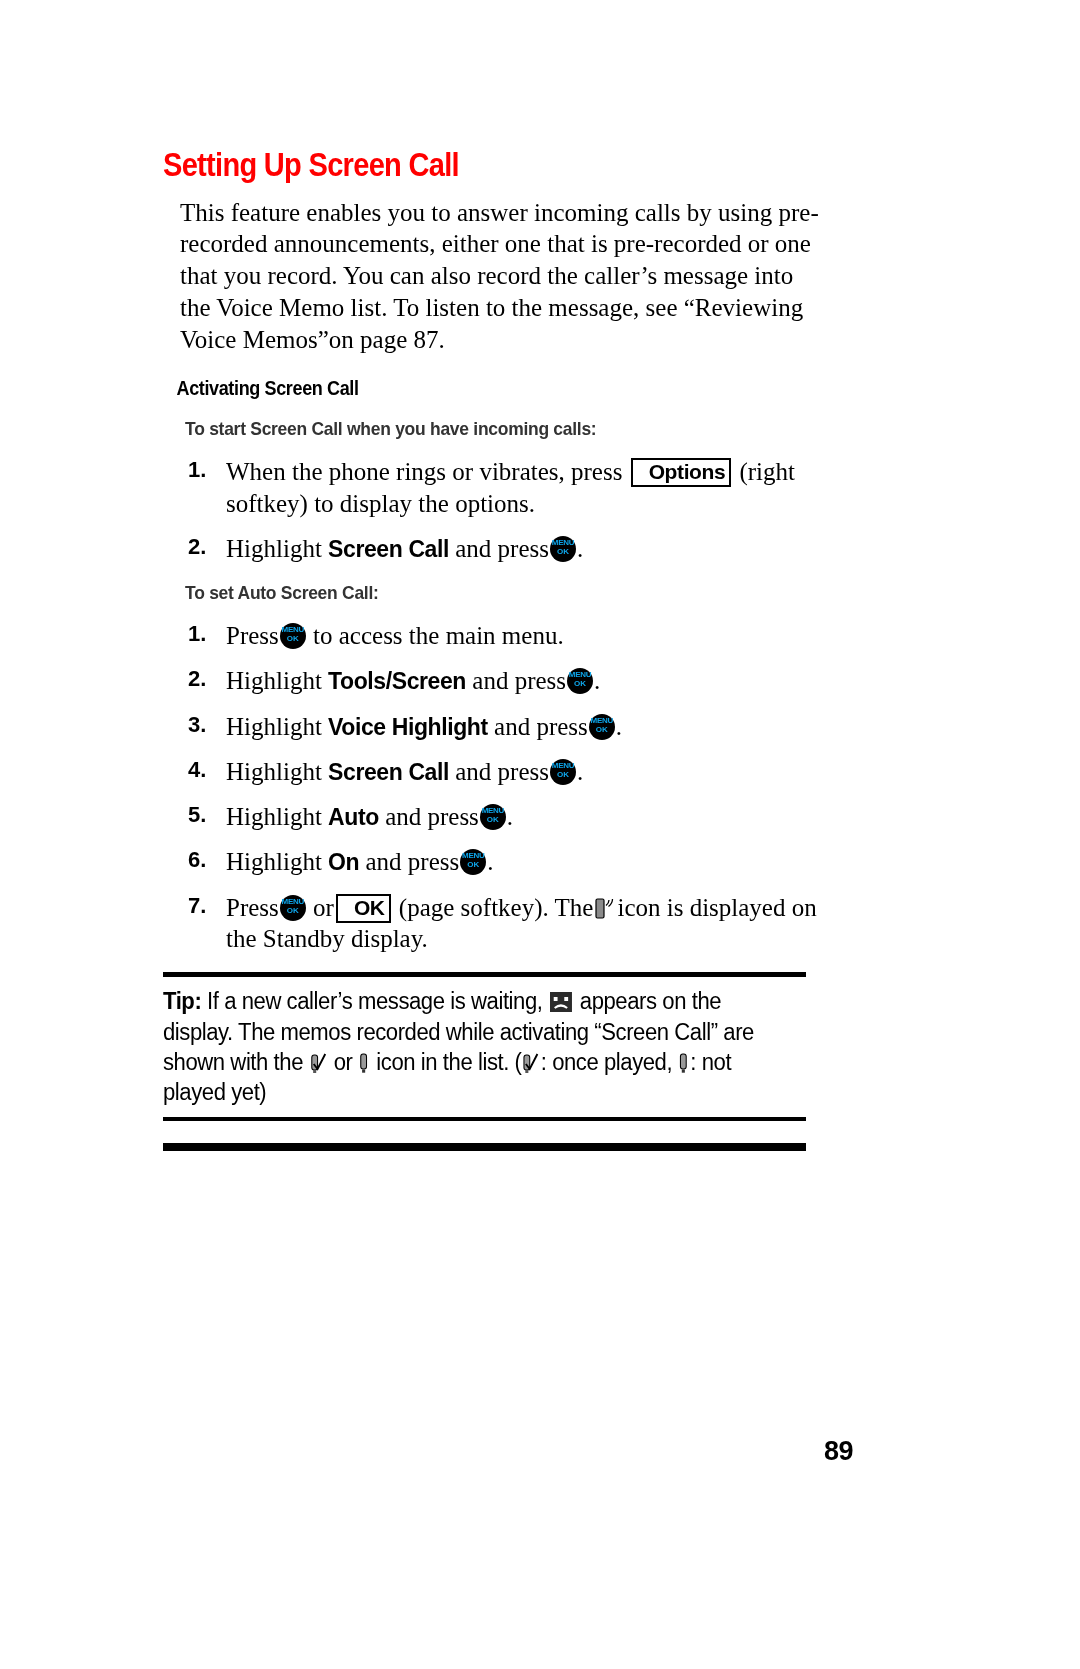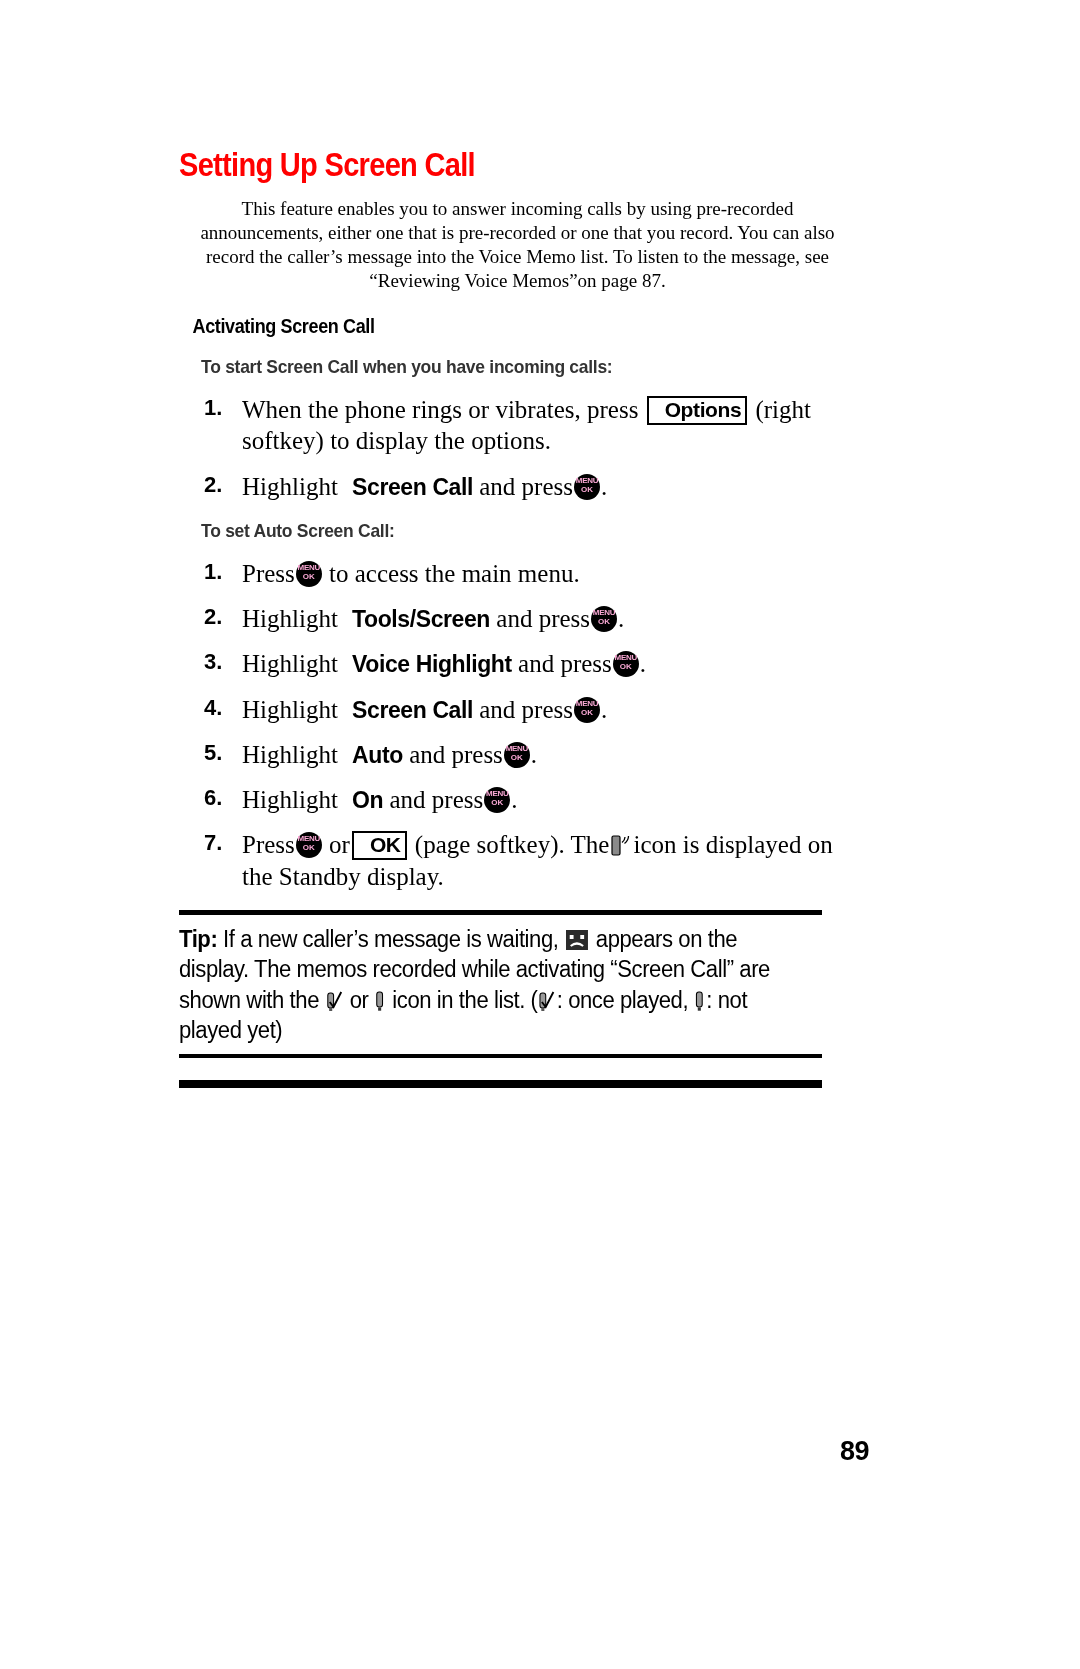--- a/index.html
+++ b/index.html
@@ -11,21 +11,21 @@
     width: 1080px;
     height: 1669px;
     position: relative;
     font-family: "Liberation Serif", serif;
     color: #000000;
     overflow: hidden;
   }
 
   .page {
     position: absolute;
-    left: 16px; top: 0;
+    left: 0; top: 0;
     width: 924px;
     height: 1669px;
   }
 
   
   .content {
     position: absolute;
     left: 163px;
     top: 148px;
     width: 660px;
@@ -61,25 +61,25 @@
     letter-spacing: -0.3px;
     color: #333333;
     margin: 18px 0 16px 0;
     padding-left: 24px;
     transform: scaleX(0.92);
     transform-origin: left center;
   }
 
   
   .intro {
-    font-size: 19px;
+    font-size: 25px;
     line-height: 1.27;
     padding-left: 17px;
     margin: 0;
-    text-align: center;
+    text-align: left;
   }
 
   
   .step {
     position: relative;
     padding-left: 63px;
     margin: 0 0 14px 0;
     font-size: 25px;
     line-height: 1.25;
   }
@@ -98,31 +98,30 @@
     width: 0; height: 0;
     border-left: 15px solid #ff0000;
     border-top: 9px solid transparent;
     border-bottom: 9px solid transparent;
   }
   .b {
     font-family: "Liberation Sans", sans-serif;
     font-weight: bold;
     font-size: 23px;
     letter-spacing: -0.4px;
-    margin-left: 8px;
   }
 
   
   .key-menu {
     display: inline-block;
     width: 26px;
     height: 26px;
     border-radius: 50%;
     background: #000;
-    color: #f9a8d4;
+    color: #0ea5e9;
     vertical-align: -5px;
     position: relative;
     margin: 0 1px;
   }
   .key-menu .l1 {
     position: absolute;
     left: 0; right: 0; top: 3px;
     text-align: center;
     font-family: "Liberation Sans", sans-serif;
     font-weight: bold;

